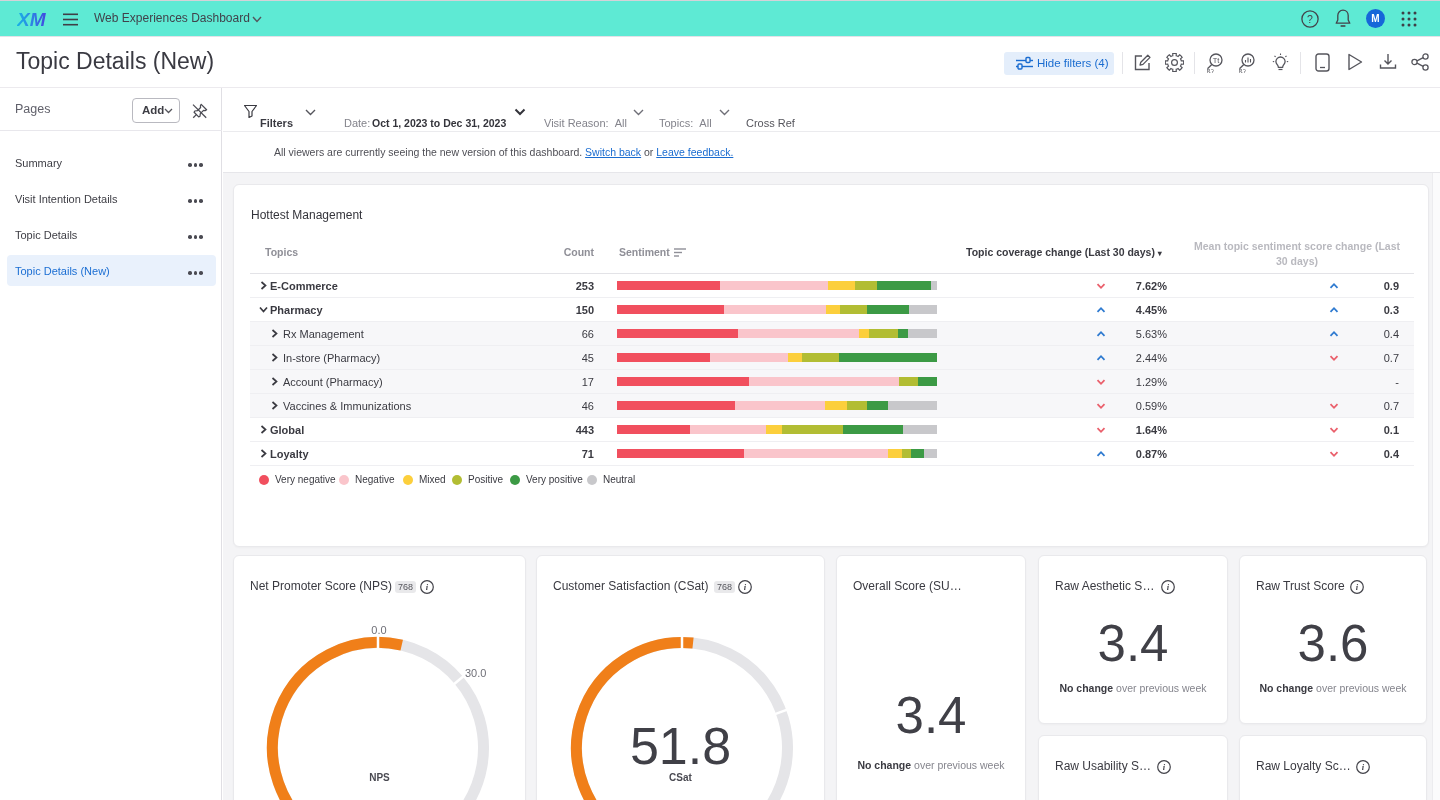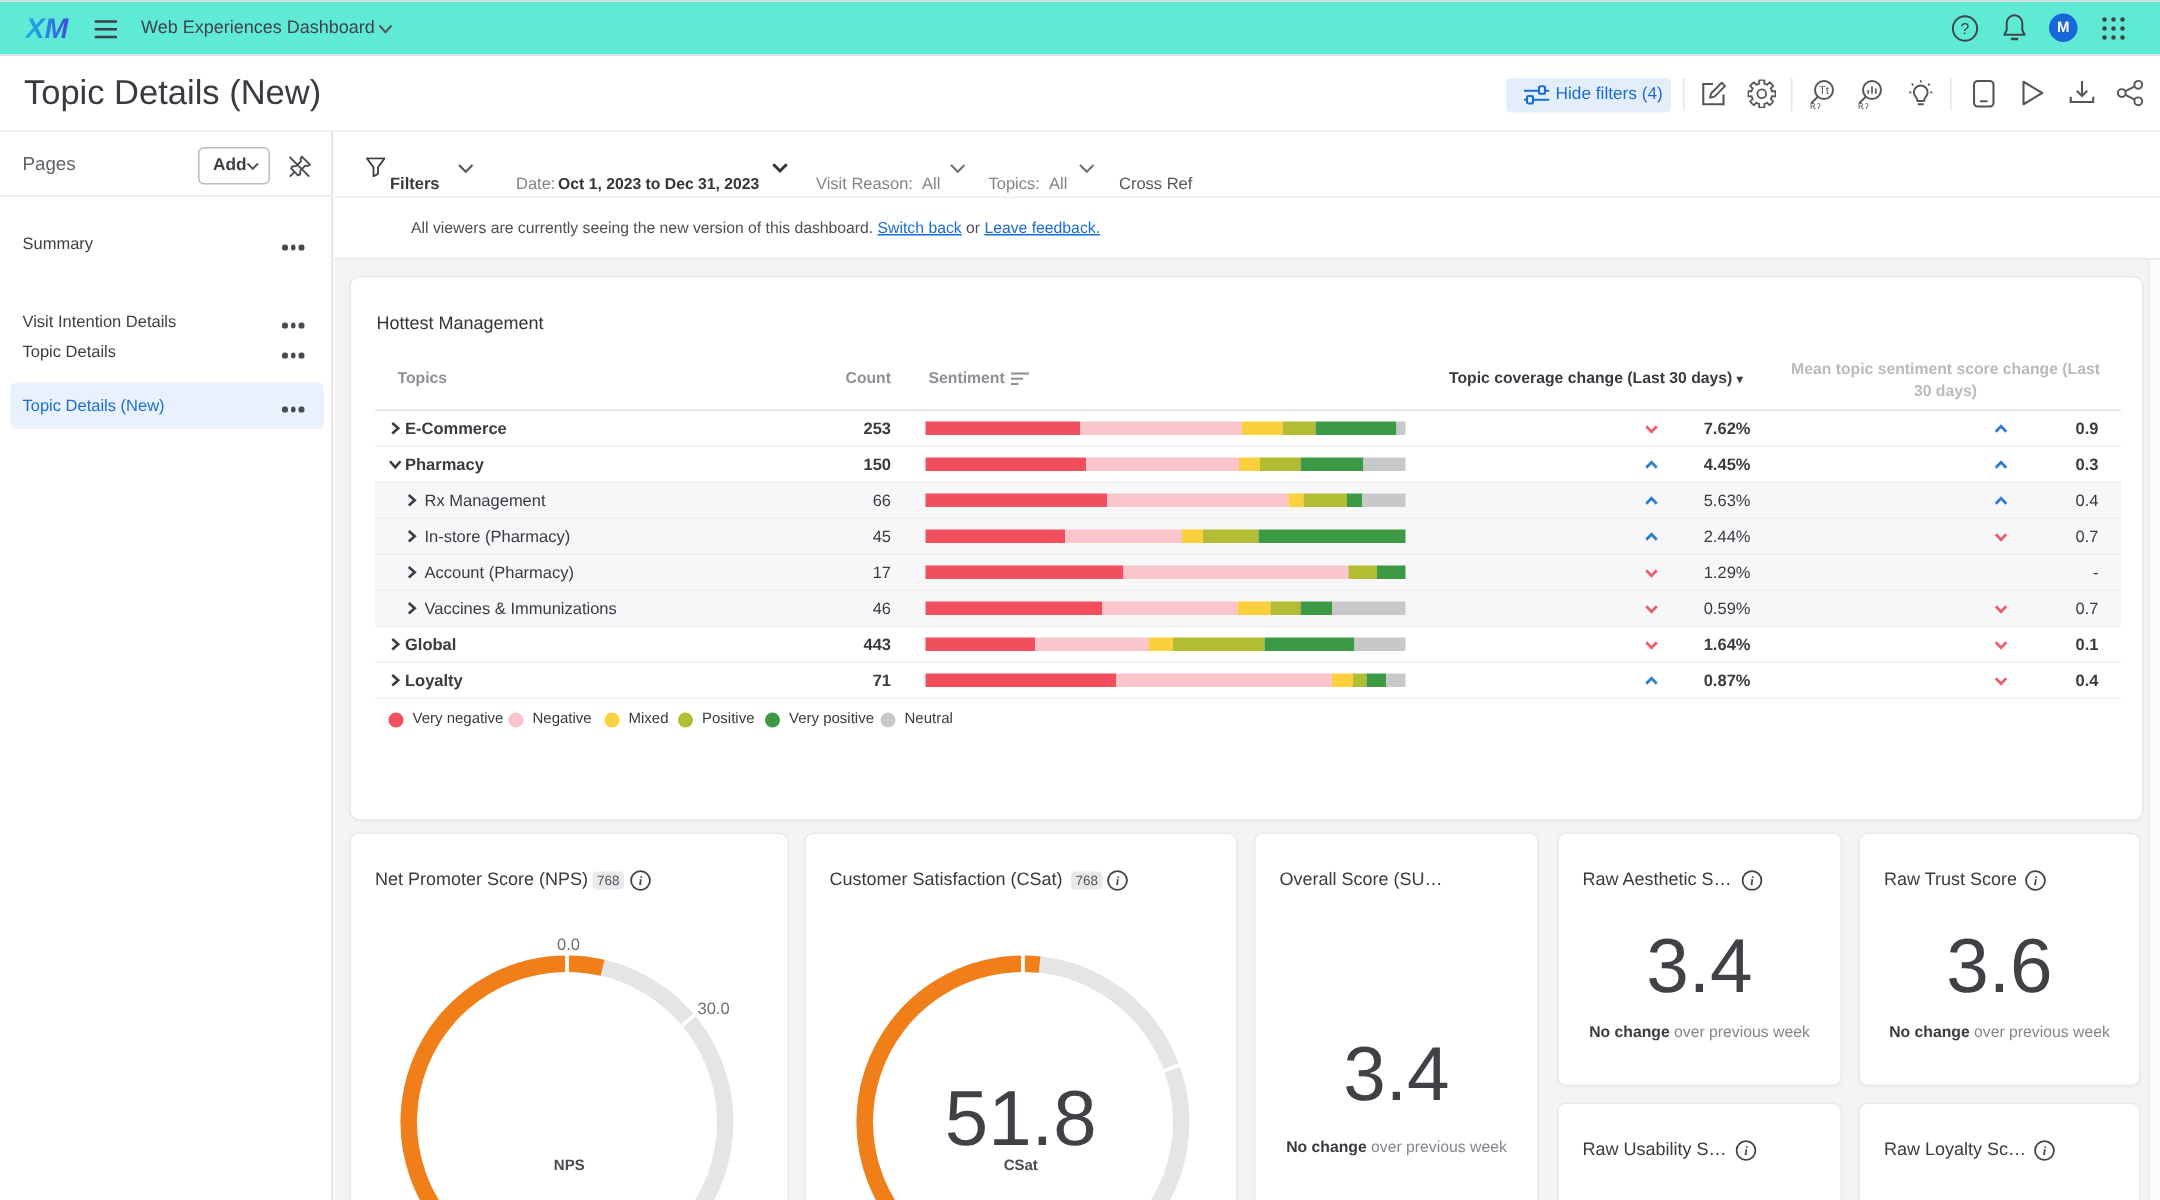--- a/index.html
+++ b/index.html
@@ -240,21 +240,21 @@
     </svg>
     <div id="pagesdiv" class="abs"></div>
     <div class="pageitem abs" style="top:58px">
         <div class="lbl">Summary</div>
         <div class="dots">
           <i></i>
           <i></i>
           <i></i>
         </div>
       </div>
-    <div class="pageitem abs" style="top:110px">
+    <div class="pageitem abs" style="top:94px">
         <div class="lbl">Visit Intention Details</div>
         <div class="dots">
           <i></i>
           <i></i>
           <i></i>
         </div>
       </div>
     <div class="pageitem abs" style="top:130px">
         <div class="lbl">Topic Details</div>
         <div class="dots">

